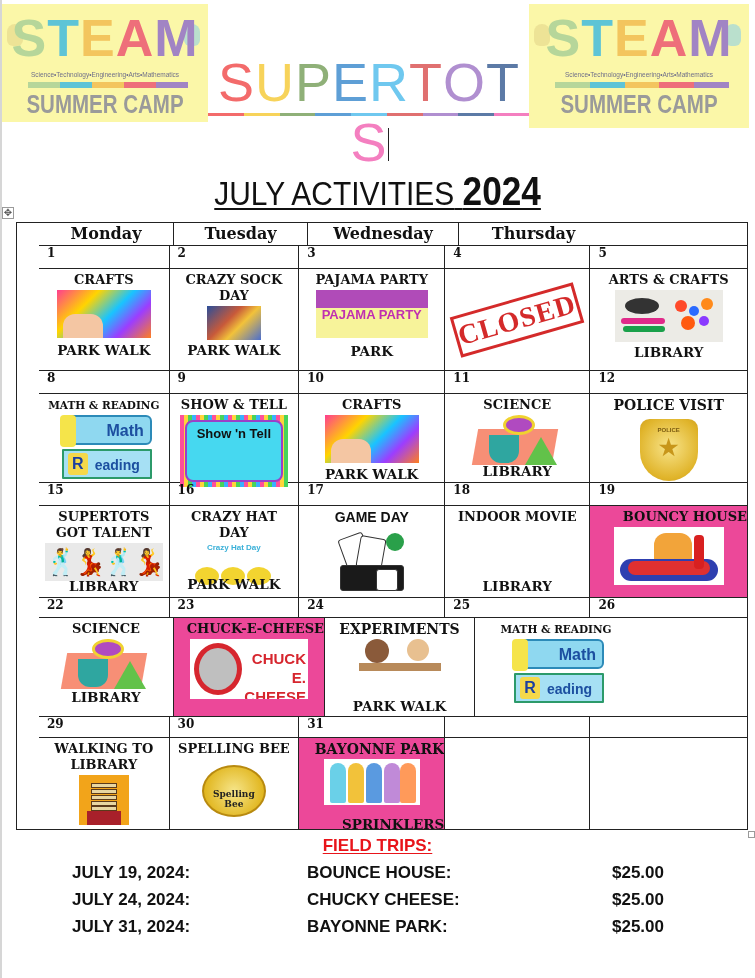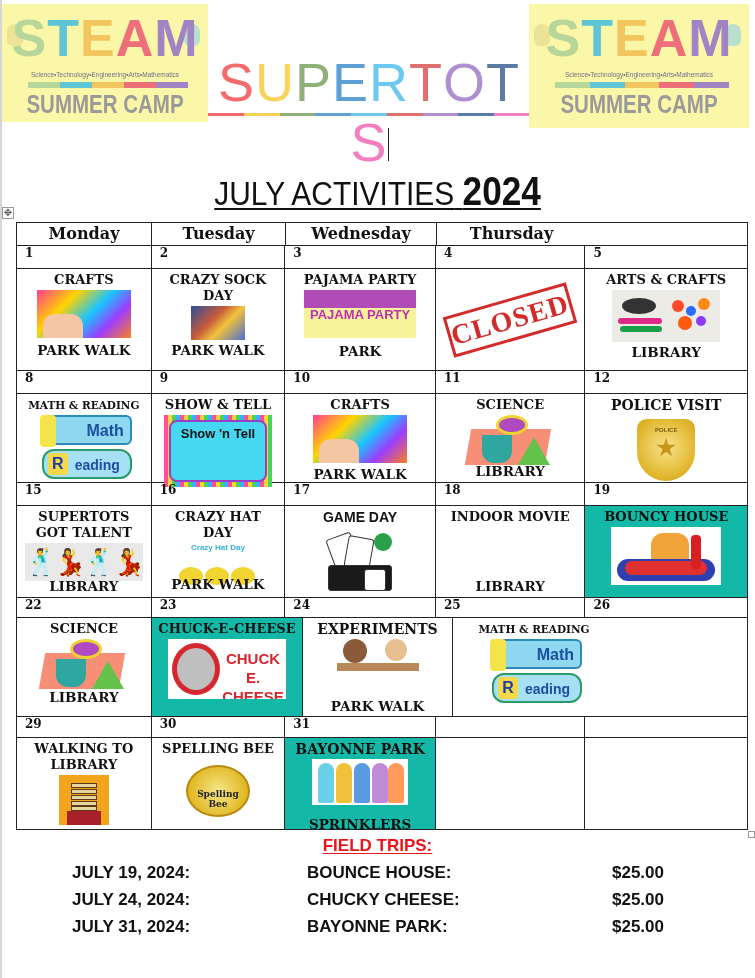--- a/index.html
+++ b/index.html
@@ -56,30 +56,30 @@
 
   .move-handle {
     position: absolute; left: 2px; top: 207px; width: 12px; height: 12px;
     border: 1px solid #9a9a9a; background: #fff; font-size: 10px; line-height: 10px; text-align: center; color: #555;
     font-family: "DejaVu Sans", sans-serif;
   }
   .resize-handle { position: absolute; left: 748px; top: 831px; width: 7px; height: 7px; border: 1px solid #9a9a9a; background: #fff; }
 
   
   .cal { position: absolute; left: 16px; top: 222px; width: 732px; border: 1px solid #222; }
-  .row { display: flex; border-top: 1px solid #222; }
+  .row { display: flex; border-top: 1px solid #222; margin-left: 22px; }
   .row.first { border-top: none; }
   .cell { border-left: 1px solid #222; position: relative; overflow: visible; }
   .cell:first-child { border-left: none; }
   .c0 { width: 134px; } .c1 { width: 134px; } .c2 { width: 151px; } .c3 { width: 150px; } .c4 { width: 163px; }
 
   .hdr .cell { height: 22px; text-align: center; font-weight: bold; font-size: 16px; line-height: 22px; }
   .daterow .cell { font-weight: bold; font-size: 12px; padding-left: 8px; }
   .content .cell { text-align: center; }
-  .content .cell.gold { background: #14b8a6; }
+  .content .cell.gold { background: #ec4899; text-align: right; }
 
   .act { font-weight: bold; font-size: 13px; line-height: 16px; padding-top: 3px; }
   .act.small { font-size: 10.5px; }
   .act.sans { font-family: "Liberation Sans", sans-serif; font-size: 14px; }
   .loc { font-weight: bold; font-size: 13.5px; line-height: 16px; position: absolute; left: 0; right: 0; }
 
   .pic { margin: 2px auto 0; position: relative; overflow: hidden; }
 
   
   .p-crafts { width: 94px; height: 48px; background: linear-gradient(135deg, #ff3e8f 0%, #ffd400 30%, #19c4ff 55%, #9c3dff 75%, #ff7f1e 100%); }
@@ -87,21 +87,21 @@
   .p-sock { width: 54px; height: 34px; background: linear-gradient(135deg, #2a4e9a, #c85a3a 40%, #f2c23a 60%, #4a6ed0); }
   .p-pajama { width: 112px; height: 48px; background: #f7f39a; }
   .p-pajama .top { position: absolute; left: 0; right: 0; top: 0; height: 18px; background: #b04bb8; }
   .p-pajama .txt { position: absolute; left: 0; right: 0; top: 18px; font-family: "Liberation Sans", sans-serif; font-weight: bold; color: #c030b0; font-size: 13px; line-height: 14px; text-align: center; }
   .p-closed { width: 128px; height: 42px; transform: rotate(-16deg); margin-top: 30px; border: 3px solid #d42a2a; color: #d42a2a; font-family: "Liberation Serif", serif; font-weight: bold; font-size: 28px; line-height: 36px; letter-spacing: 1px; }
   .p-arts { width: 108px; height: 52px; background: #ecebe6; }
   .p-arts i { position: absolute; border-radius: 50%; }
   .p-math { width: 96px; height: 66px; }
   .p-math .m { position: absolute; left: 6px; right: 0; top: 0; height: 30px; background: #8fd8f0; border: 2px solid #2c8ab8; border-radius: 6px; font-family: "Liberation Sans", sans-serif; font-weight: bold; color: #1c4fa0; font-size: 16px; line-height: 28px; text-align: right; padding-right: 6px; }
   .p-math .m::before { content: ""; position: absolute; left: -4px; top: -2px; width: 16px; height: 32px; background: #f5e44a; border-radius: 4px; }
-  .p-math .r { position: absolute; left: 6px; right: 0; top: 34px; height: 30px; background: #a6e0f4; border: 2px solid #2c9a6a; border-radius: 12px; font-family: "Liberation Sans", sans-serif; font-weight: bold; color: #1c4fa0; font-size: 14px; line-height: 28px; text-align: right; padding-right: 10px; }
+  .p-math .r { position: absolute; left: 6px; right: 0; top: 34px; height: 30px; background: #a6e0f4; border: 2px solid #2c9a6a; border-radius: 1px; font-family: "Liberation Sans", sans-serif; font-weight: bold; color: #1c4fa0; font-size: 14px; line-height: 28px; text-align: right; padding-right: 10px; }
   .p-math .r::before { content: "R"; position: absolute; left: 4px; top: 2px; width: 20px; height: 22px; background: #f5d84a; border-radius: 3px; color: #1c3fa0; font-size: 16px; line-height: 22px; text-align: center; }
   .p-show { width: 108px; height: 72px; background: repeating-linear-gradient(90deg, #ff4f9a 0 4px, #ffd43a 4px 8px, #48d45a 8px 12px, #3ab0ff 12px 16px); padding: 5px; }
   .p-show .in { width: 100%; height: 100%; background: #46d8f0; border: 2px solid #9a40c8; border-radius: 8px; font-family: "Liberation Sans", sans-serif; font-weight: bold; font-size: 13px; line-height: 15px; color: #111; padding-top: 4px; }
   .p-science { width: 96px; height: 52px; }
   .p-science .bg { position: absolute; left: 6px; top: 14px; width: 80px; height: 36px; background: #f67b5e; transform: skewX(-10deg); opacity: .85; }
   .p-science .atom { position: absolute; left: 34px; top: 0; width: 32px; height: 20px; border: 3px solid #f0d230; border-radius: 50%; background: #b04ac0; }
   .p-science .fl1 { position: absolute; left: 20px; top: 20px; width: 30px; height: 28px; background: #2fa6a0; border-radius: 0 0 12px 12px; }
   .p-science .fl2 { position: absolute; left: 56px; top: 22px; width: 0; height: 0; border-left: 16px solid transparent; border-right: 16px solid transparent; border-bottom: 28px solid #62c24a; }
   .p-badge { width: 58px; height: 62px; margin-top: 6px; background: radial-gradient(circle at 50% 45%, #f8e48a, #e0b42a 70%, #c8961a); border-radius: 10px 10px 30px 30px; font-family: "Liberation Sans", sans-serif; font-size: 6px; font-weight: bold; color: #7a5a10; padding-top: 8px; }
   .p-badge .star { font-size: 22px; line-height: 30px; color: #c8961a; }

